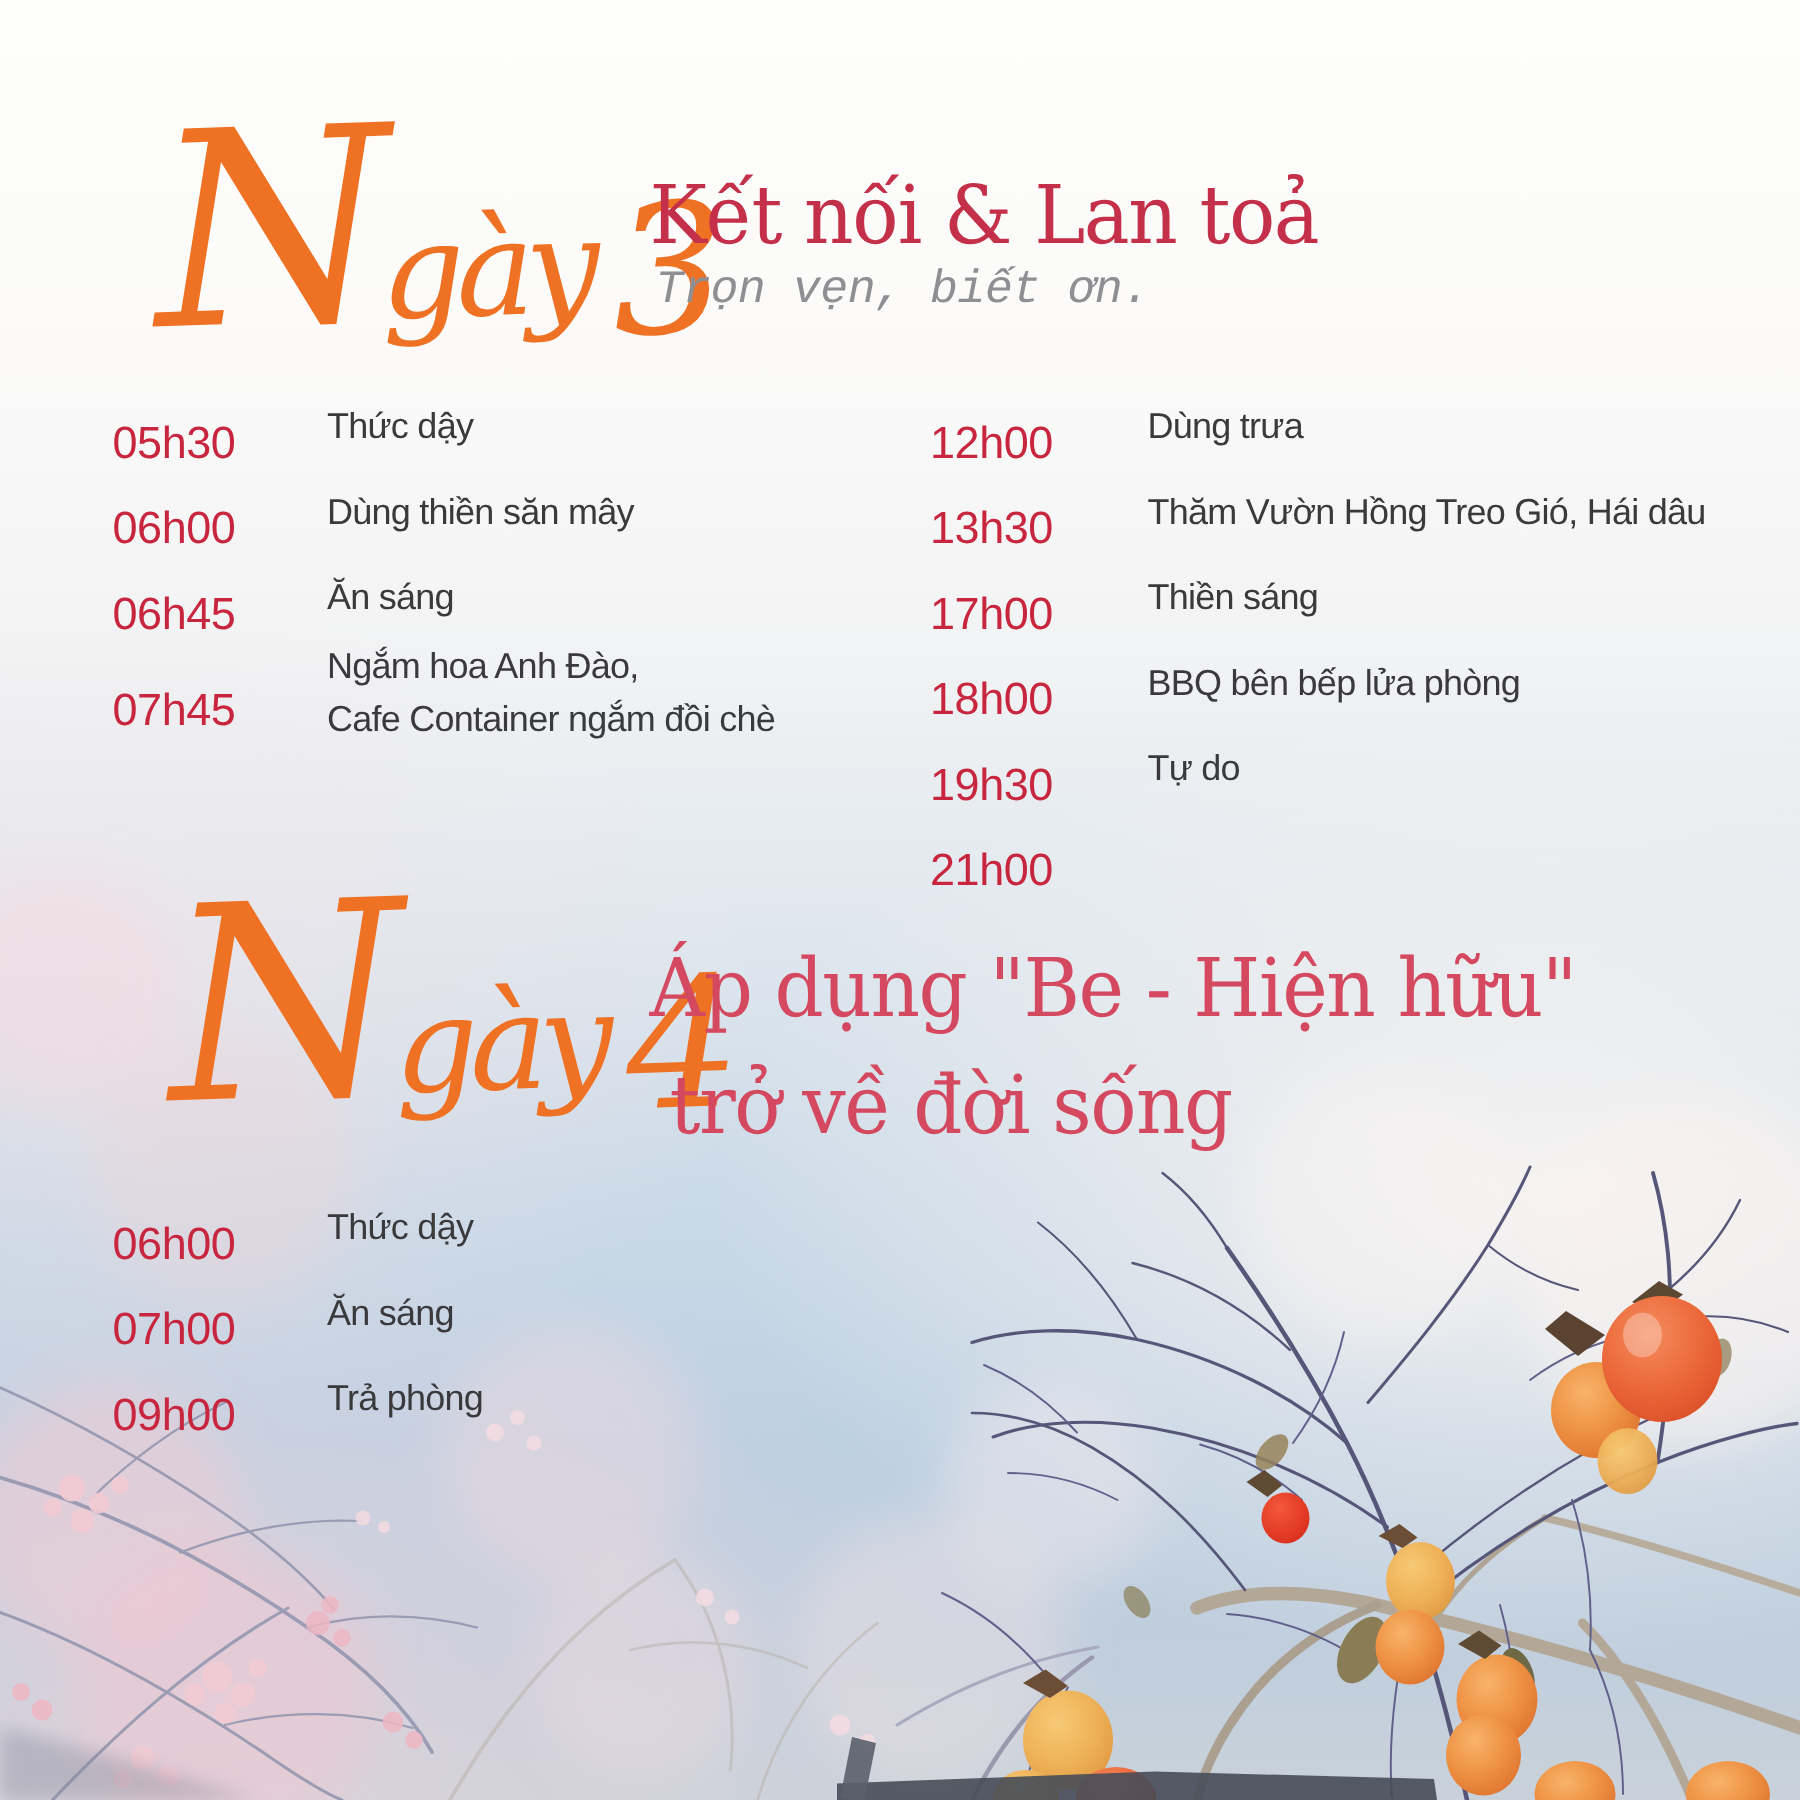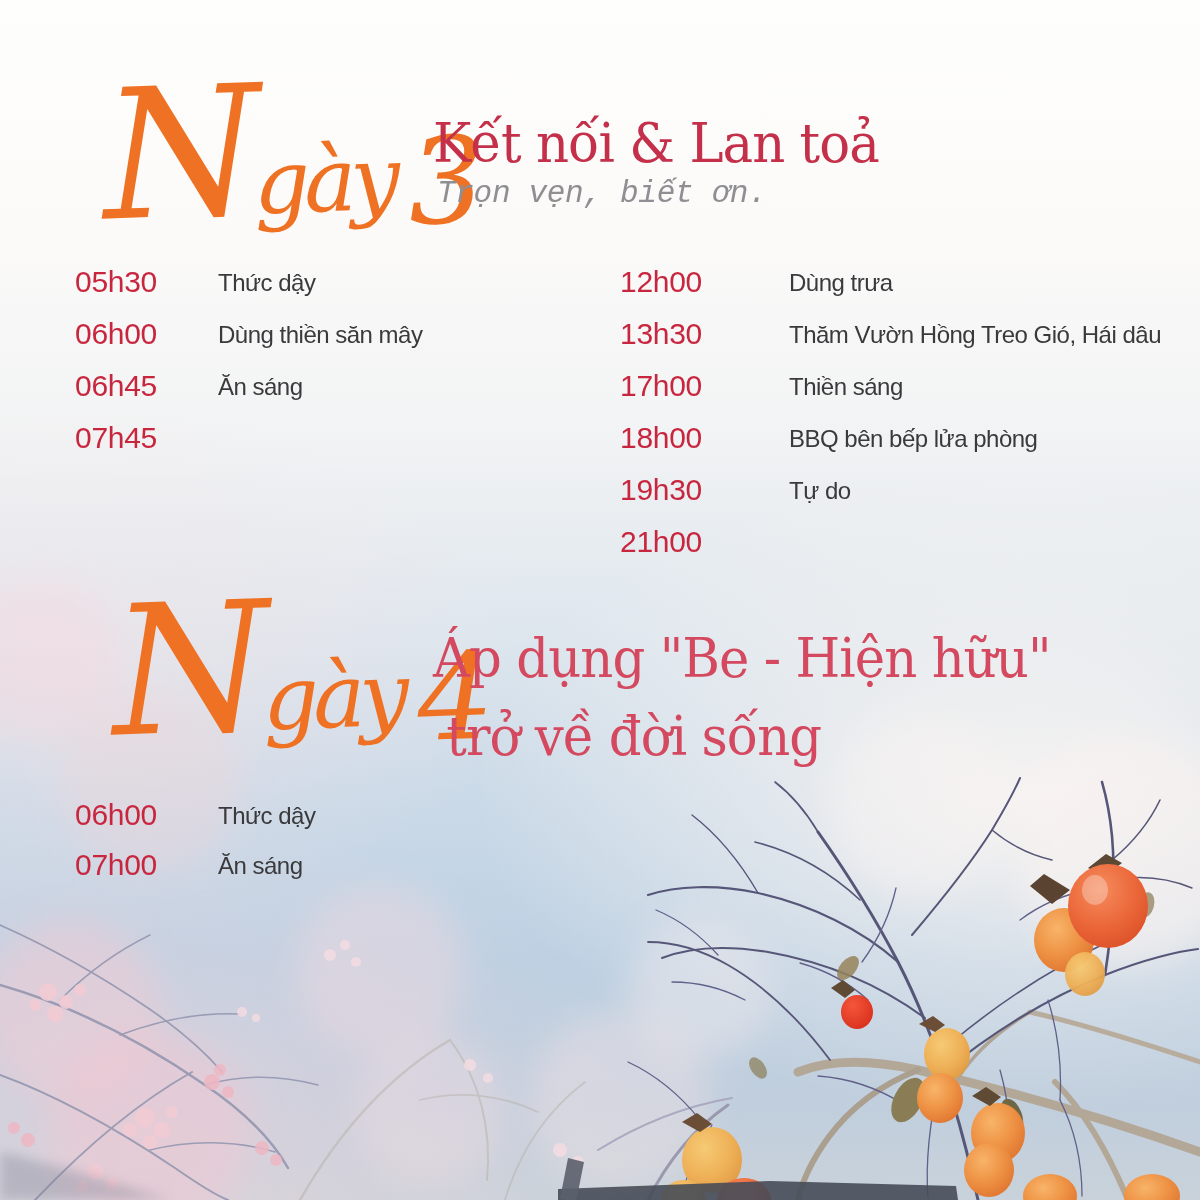--- a/index.html
+++ b/index.html
@@ -53,31 +53,32 @@
   .d4-title{left:433px;top:620px;color:var(--rose4);line-height:78px;}
   .d4-title .line2{padding-left:14px;}
 
   
   .col{position:absolute;}
   .row{display:flex;align-items:center;min-height:var(--rowh);}
   .time{
     flex:0 0 var(--timew);
     font-size:30px;color:var(--time);
     letter-spacing:-0.3px;
+    margin-top:23px;
   }
   .activity{
     font-size:24px;color:var(--dark);
     letter-spacing:-0.5px;
     line-height:35px;
     white-space:pre-line;
   }
   #d3-left {left:75px; top:256px; width:540px; --rowh:52px; --timew:143px;}
   #d3-right{left:620px;top:256px; width:585px; --rowh:52px; --timew:145px;}
   #d4-list {left:75px; top:790px; width:540px; --rowh:50px; --timew:143px;}
-  #d3-right .activity{white-space:nowrap;margin-left:24px;}
+  #d3-right .activity{white-space:nowrap;}
 </style>
 </head>
 <body>
 
 <div class="canvas" style="--orange: #EF7123; --red3: #C4304A; --rose4: #D4495F; --time: #C8263E; --dark: #3A3A3C; --gray: #8E8E93;">
 
   <svg class="bg" viewBox="0 0 1200 1200" aria-hidden="true">
     <defs>
       <radialGradient id="gO" cx="38%" cy="32%" r="75%">
         <stop offset="0%" stop-color="#f8b469"></stop>
@@ -270,20 +271,22 @@
     <span class="activity">Dùng thiền săn mây</span>
   </div>
 
   <div class="row">
     <span class="time">06h45</span>
     <span class="activity">Ăn sáng</span>
   </div>
 
   <div class="row">
     <span class="time">07h45</span>
+    <span class="activity">Ngắm hoa Anh Đào,
+Cafe Container ngắm đồi chè</span>
   </div>
 </div>
   <div class="col" id="d3-right">
   <div class="row">
     <span class="time">12h00</span>
     <span class="activity">Dùng trưa</span>
   </div>
 
   <div class="row">
     <span class="time">13h30</span>
@@ -322,18 +325,22 @@
   <div class="row">
     <span class="time">06h00</span>
     <span class="activity">Thức dậy</span>
   </div>
 
   <div class="row">
     <span class="time">07h00</span>
     <span class="activity">Ăn sáng</span>
   </div>
 
+  <div class="row">
+    <span class="time">09h00</span>
+    <span class="activity">Trả phòng</span>
+  </div>
 
 
 
 </div>
 
 </div>
 
 </body></html>

